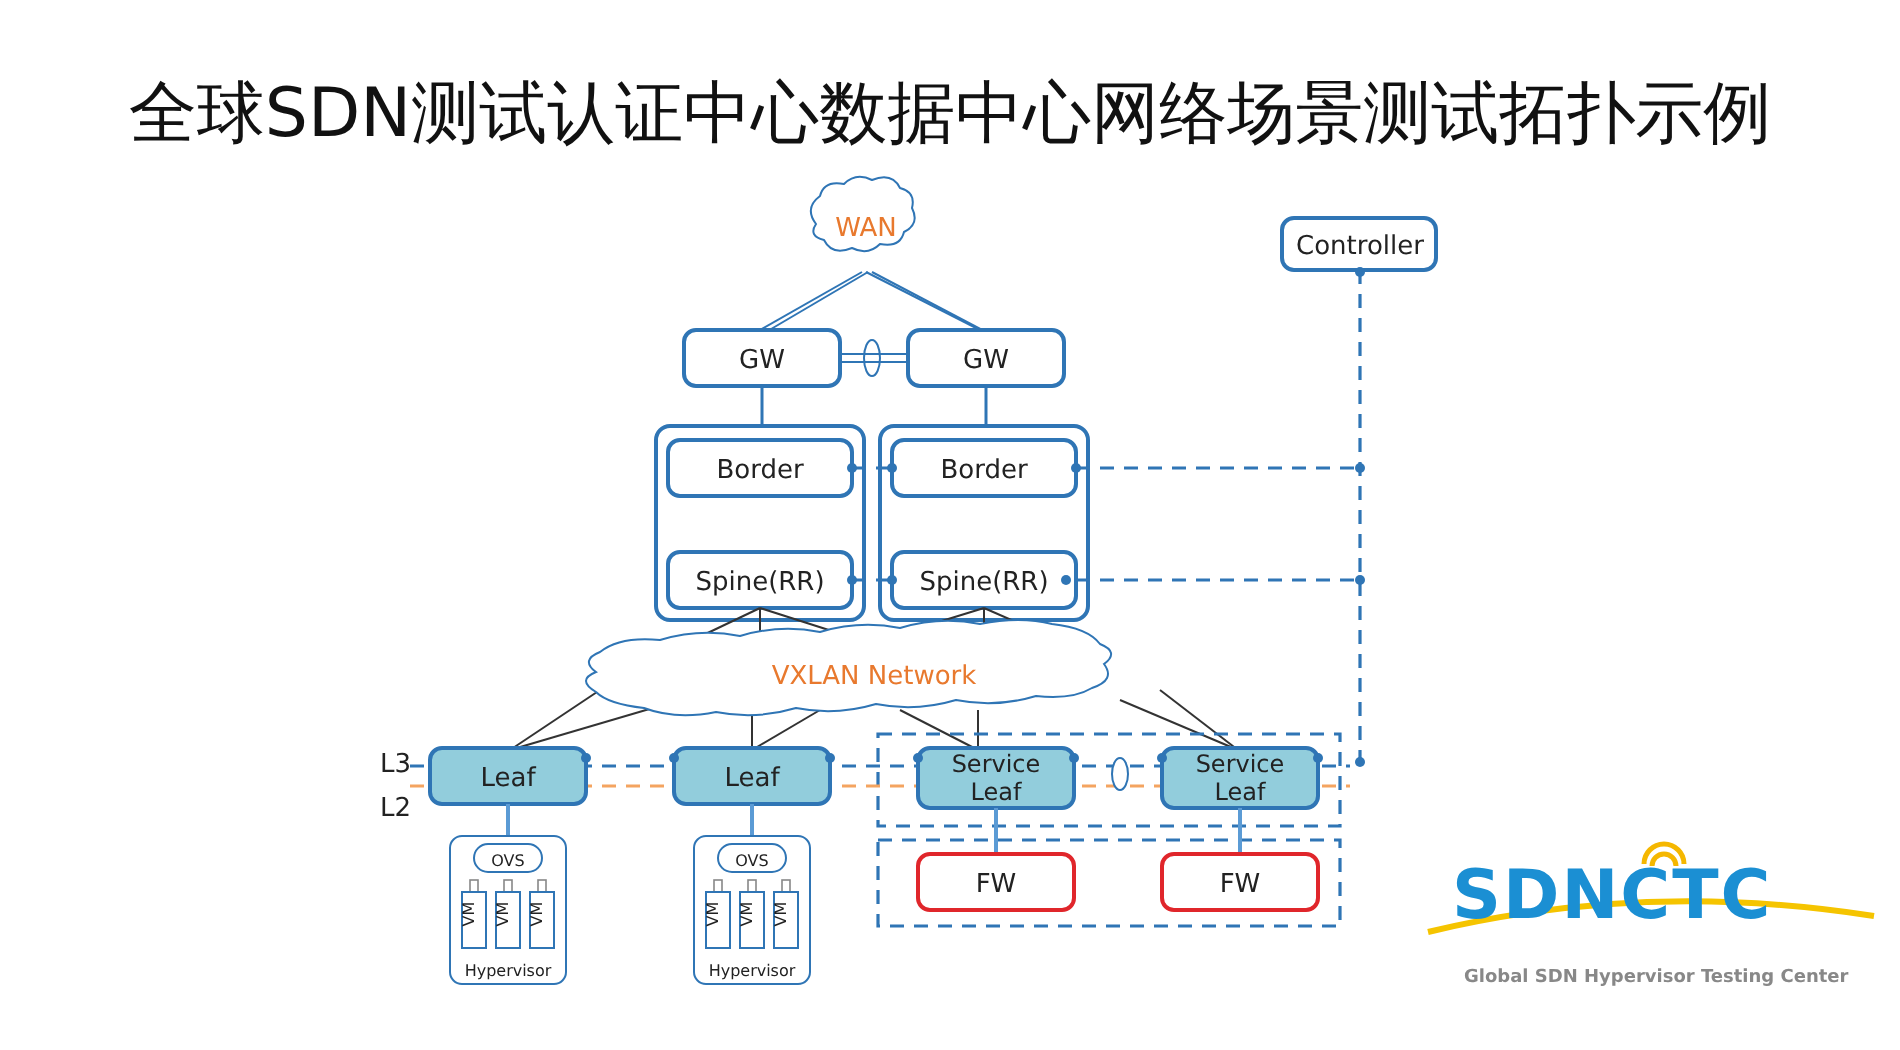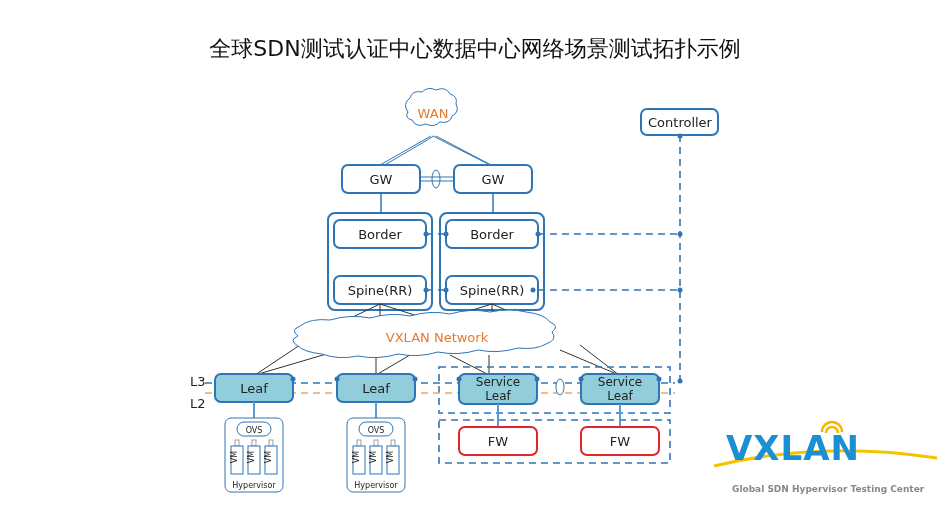--- a/index.html
+++ b/index.html
@@ -1,17 +1,17 @@
 <!DOCTYPE html>
 <html><head>
 <meta charset="utf-8">
 <style>
   html, body { margin:0; padding:0; background:#ffffff; }
   body { width:950px; height:525px; position:relative; overflow:hidden; font-family:"DejaVu Sans", sans-serif; }
-  #title { position:absolute; left:0; top:34px; width:950px; text-align:center; font-size:22px; color:#111; font-family:"DejaVu Sans", sans-serif; letter-spacing:0px; }
+  #title { position:absolute; left:0; top:34px; width:950px; text-align:center; font-size:34px; color:#111; font-family:"DejaVu Sans", sans-serif; letter-spacing:0px; }
   svg text { font-family:"DejaVu Sans", sans-serif; }
   .lbl { font-size:13px; fill:#222; }
   .lbl-sm { font-size:8px; fill:#222; }
   .orange { fill:#e8792e; }
   .node { fill:#fff; stroke:#2f75b5; stroke-width:2; }
   .leaf { fill:#92cddc; stroke:#2f75b5; stroke-width:2; }
   .fw { fill:#fff; stroke:#e0262b; stroke-width:2; }
   .dash { stroke:#2f75b5; stroke-width:1.6; stroke-dasharray:7 5; fill:none; }
   .odash { stroke:#f4a460; stroke-width:1.6; stroke-dasharray:7 5; fill:none; }
   .blk { stroke:#333; stroke-width:1; }
@@ -201,15 +201,15 @@
       <text x="29" y="70" text-anchor="middle" class="lbl-sm">Hypervisor</text>
     </g>
 </svg>
 
 <div style="position:absolute;left:712px;top:418px;width:230px;height:80px;">
   <svg width="230" height="80" style="position:absolute;left:0;top:0;">
     <path d="M110,14 a10,10 0 0 1 20,0" fill="none" stroke="#f5b700" stroke-width="2.5"></path>
     <path d="M114,15 a6,6 0 0 1 12,0" fill="none" stroke="#f5b700" stroke-width="2.5"></path>
     <path d="M2,48 Q110,22 225,40" fill="none" stroke="#f5c400" stroke-width="3"></path>
   </svg>
-  <div style="position:absolute;left:14px;top:10px;font-family:'DejaVu Sans',sans-serif;font-weight:bold;font-size:34px;color:#1b8fd3;letter-spacing:1px;">VXLAN</div>
+  <div style="position:absolute;left:14px;top:10px;font-family:'DejaVu Sans',sans-serif;font-weight:bold;font-size:34px;color:#1b8fd3;letter-spacing:1px;">SDNCTC</div>
   <div style="position:absolute;left:20px;top:66px;font-family:'DejaVu Sans',sans-serif;font-weight:bold;font-size:9px;color:#888;">Global SDN Hypervisor Testing Center</div>
 </div>
 
 </body></html>

